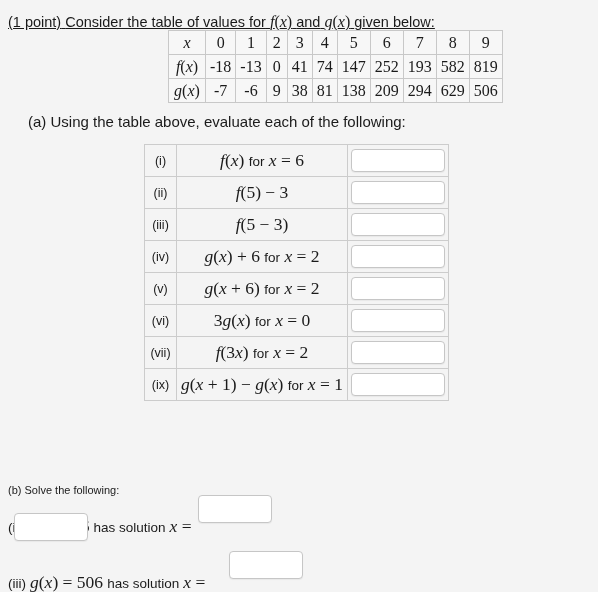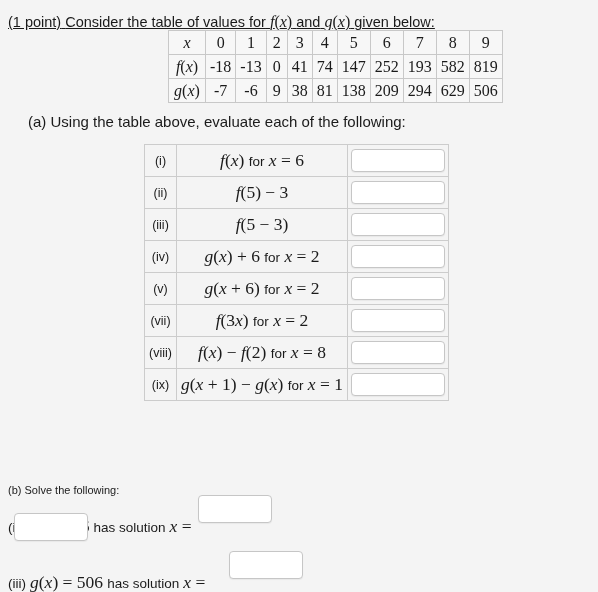--- a/index.html
+++ b/index.html
@@ -249,27 +249,27 @@
           <td class="q-num">(iv)</td>
           <td class="q-expr math"><span class="mi">g</span><span class="mo">(</span><span class="mi">x</span><span class="mo">)</span> <span class="mo">+</span> <span class="mn">6</span> <span class="mtxt">for</span> <span class="mi">x</span> <span class="mo">=</span> <span class="mn">2</span></td>
           <td class="q-ans"><input type="text" class="ansbox" style=""></td>
         </tr>
         <tr>
           <td class="q-num">(v)</td>
           <td class="q-expr math"><span class="mi">g</span><span class="mo">(</span><span class="mi">x</span> <span class="mo">+</span> <span class="mn">6</span><span class="mo">)</span> <span class="mtxt">for</span> <span class="mi">x</span> <span class="mo">=</span> <span class="mn">2</span></td>
           <td class="q-ans"><input type="text" class="ansbox" style=""></td>
         </tr>
         <tr>
+          <td class="q-num">(vi)</td>
+          <td class="q-expr math"><span class="mn">3</span><span class="mi">g</span><span class="mo">(</span><span class="mi">x</span><span class="mo">)</span> <span class="mtxt">for</span> <span class="mi">x</span> <span class="mo">=</span> <span class="mn">0</span></td>
+          <td class="q-ans"><input type="text" class="ansbox" style=""></td>
+        </tr>
+        <tr>
           <td class="q-num">(vii)</td>
           <td class="q-expr math"><span class="mi">f</span><span class="mo">(</span><span class="mn">3</span><span class="mi">x</span><span class="mo">)</span> <span class="mtxt">for</span> <span class="mi">x</span> <span class="mo">=</span> <span class="mn">2</span></td>
-          <td class="q-ans"><input type="text" class="ansbox" style=""></td>
-        </tr>
-        <tr>
-          <td class="q-num">(viii)</td>
-          <td class="q-expr math"><span class="mi">f</span><span class="mo">(</span><span class="mi">x</span><span class="mo">)</span> <span class="mo">−</span> <span class="mi">f</span><span class="mo">(</span><span class="mn">2</span><span class="mo">)</span> <span class="mtxt">for</span> <span class="mi">x</span> <span class="mo">=</span> <span class="mn">8</span></td>
           <td class="q-ans"><input type="text" class="ansbox" style=""></td>
         </tr>
         <tr>
           <td class="q-num">(ix)</td>
           <td class="q-expr math"><span class="mi">g</span><span class="mo">(</span><span class="mi">x</span> <span class="mo">+</span> <span class="mn">1</span><span class="mo">)</span> <span class="mo">−</span> <span class="mi">g</span><span class="mo">(</span><span class="mi">x</span><span class="mo">)</span> <span class="mtxt">for</span> <span class="mi">x</span> <span class="mo">=</span> <span class="mn">1</span></td>
           <td class="q-ans"><input type="text" class="ansbox" style=""></td>
         </tr>
       </tbody>
   </table>
 </div>

